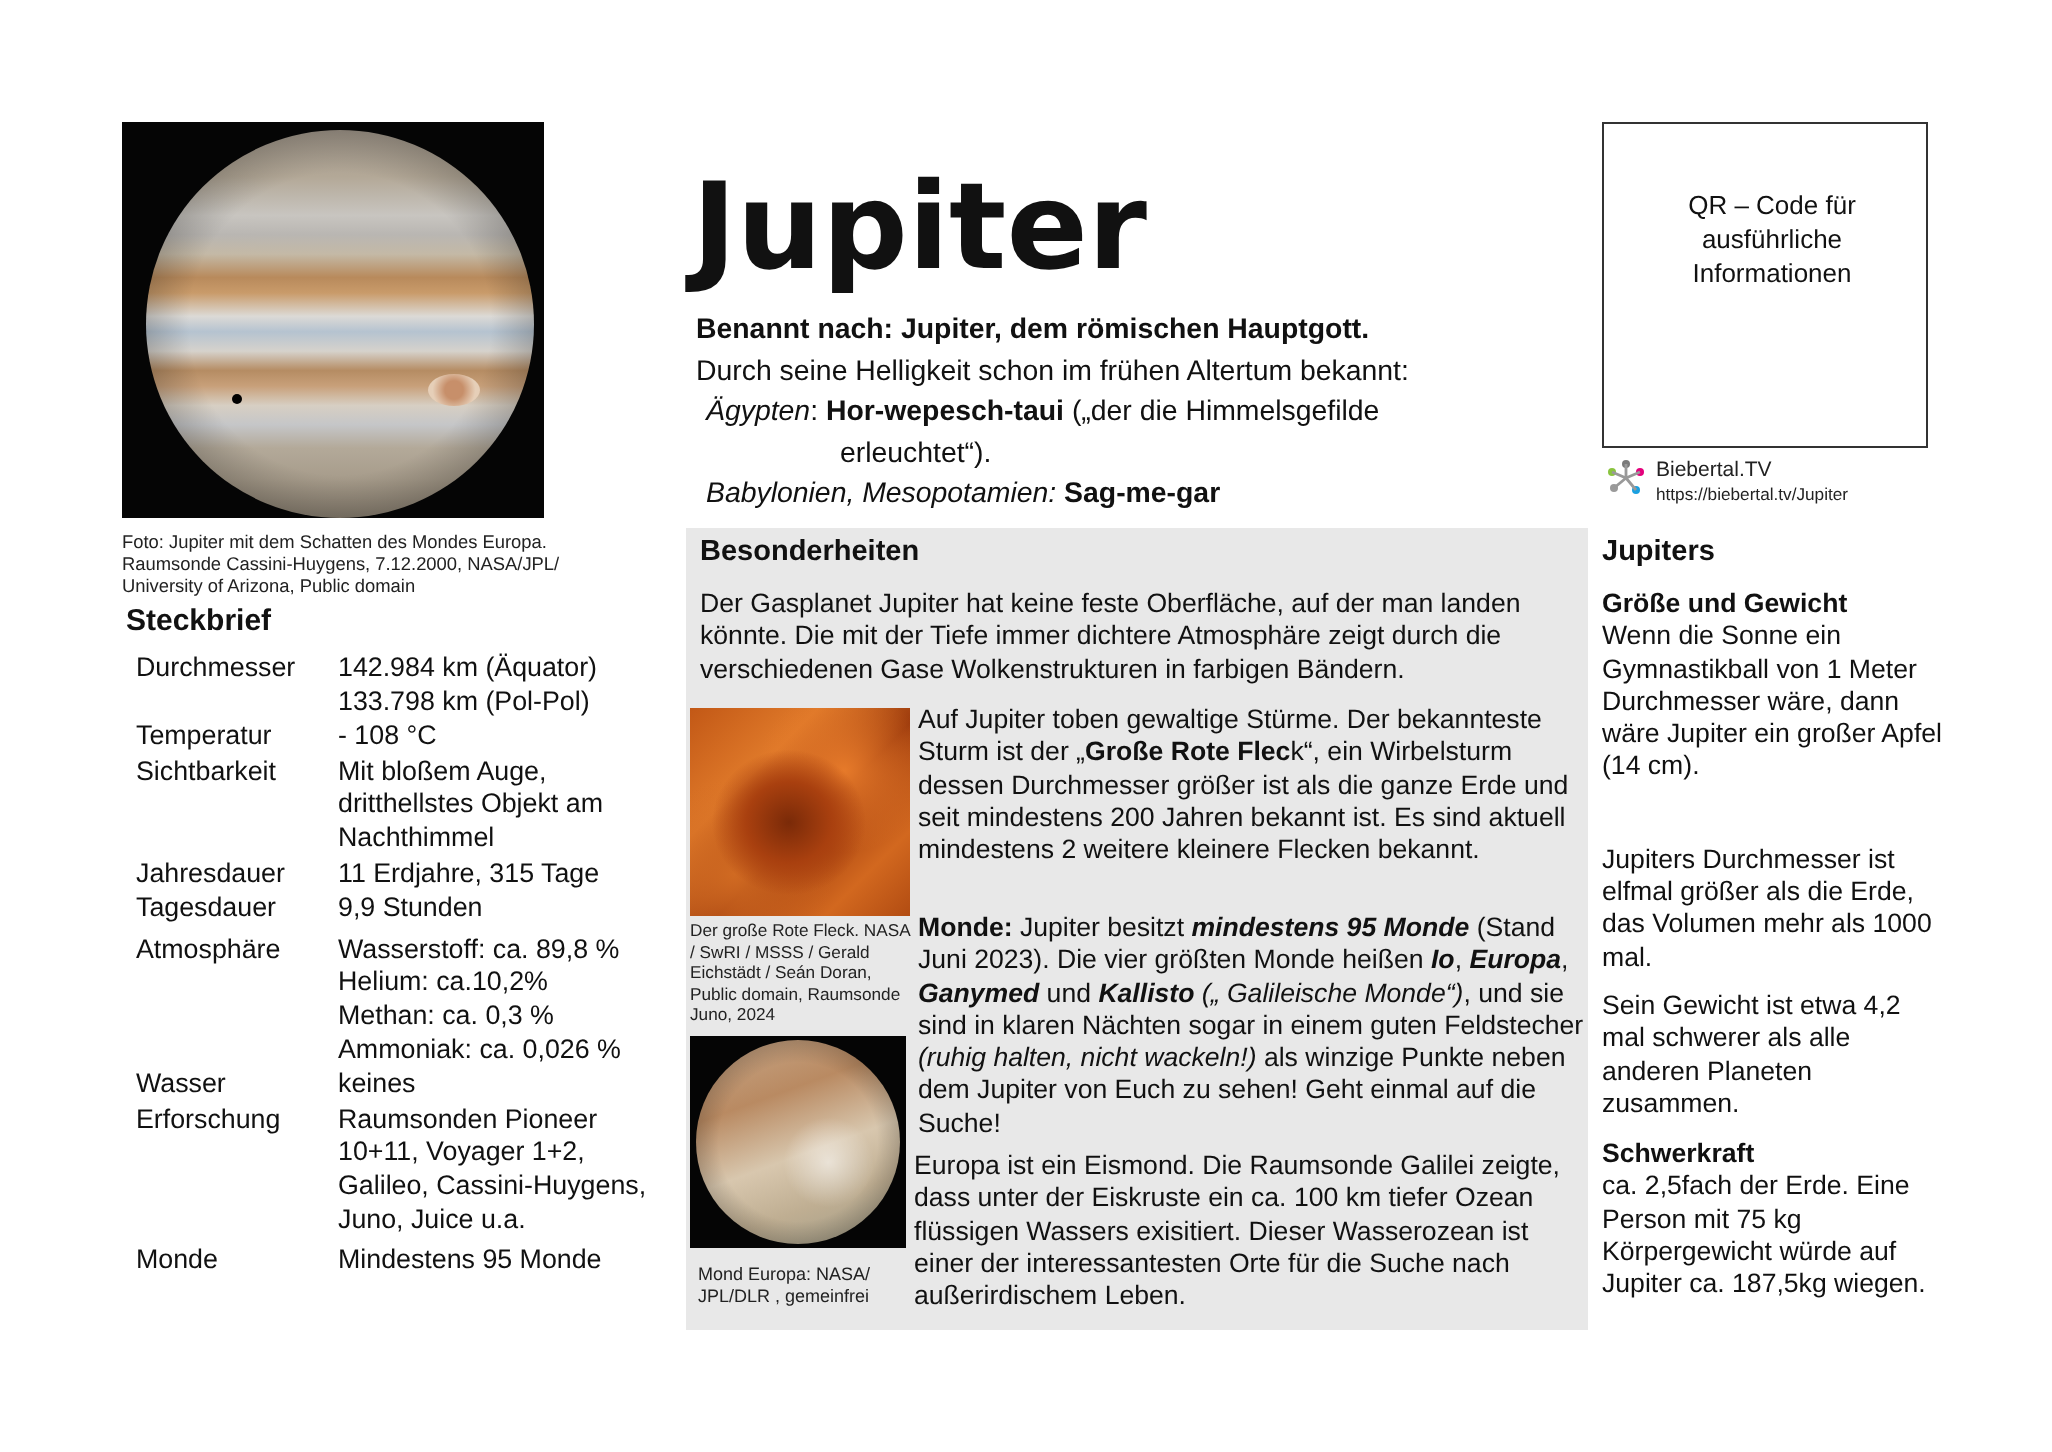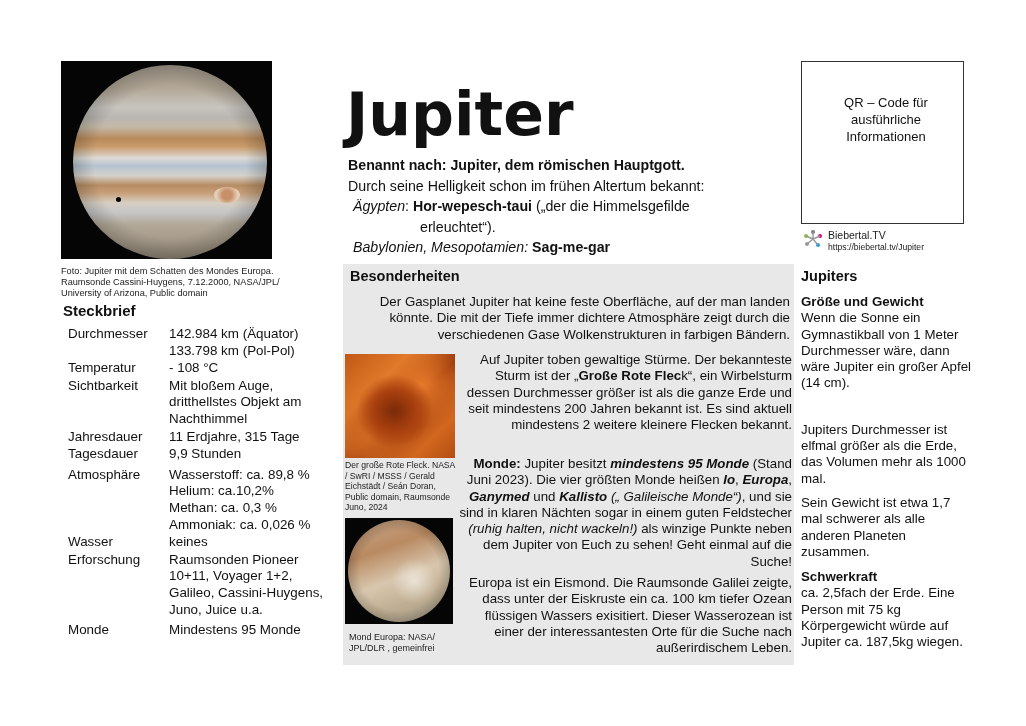--- a/index.html
+++ b/index.html
@@ -28,21 +28,21 @@
   
   #page-title{left:346px;top:74px;font-family:"DejaVu Sans",sans-serif;font-weight:bold;font-size:60px;letter-spacing:0px;line-height:80px;}
   #intro{left:348px;top:155px;width:440px;font-family:"Liberation Sans",sans-serif;font-size:14.2px;line-height:20.5px;}
   #intro .b{font-weight:bold;}
   #intro .i{font-style:italic;text-align:right;}
   #intro .indent{padding-left:5px;}
   #intro .indent2{padding-left:72px;}
   
   #besonderheiten{left:343px;top:264px;width:451px;height:401px;background:#e8e8e8;}
   #bes-title{left:350px;top:268px;font-family:"Liberation Sans",sans-serif;font-weight:bold;font-size:14.5px;}
-  .body-text{font-family:"Liberation Sans",sans-serif;font-size:13.3px;line-height:16.3px;color:#111;text-align:right;}
+  .body-text{font-family:"Liberation Sans",sans-serif;font-size:13.3px;line-height:16.3px;color:#111;}
   #bes-p1{left:350px;top:294px;width:440px;}
   #grs-photo{left:345px;top:354px;width:110px;height:104px;overflow:hidden;
     background:
       radial-gradient(ellipse at 45% 55%, #7a2a08 0%, #a9400f 25%, rgba(0,0,0,0) 45%),
       radial-gradient(ellipse at 70% 30%, #e67a2a 0%, rgba(0,0,0,0) 40%),
       radial-gradient(ellipse at 20% 80%, #d06a22 0%, rgba(0,0,0,0) 40%),
       linear-gradient(135deg,#c25816,#e07a2a 30%,#9c3a0c 55%,#d2681f 80%,#b24c12);}
   #grs-caption{left:345px;top:460px;width:110px;font-size:8.6px;line-height:10.5px;}
   #bes-p2{left:459px;top:352px;width:333px;}
   #bes-p3{left:459px;top:456px;width:333px;}
@@ -164,16 +164,16 @@
   <path d="M10 10 L3 7 M10 10 L17 7 M10 10 L4 15 M10 10 L15 16 M10 10 L10 3" stroke="#999" stroke-width="1.4"></path>
 </svg>
 <div id="logo-name" class="abs">Biebertal.TV</div>
 <div id="logo-url" class="abs">https://biebertal.tv/Jupiter</div>
 
 <div id="verg-title" class="abs">Jupiters</div>
 <div id="verg" class="abs">
   <p class="h">Größe und Gewicht</p>
   <p>Wenn die Sonne ein Gymnastikball von 1 Meter Durchmesser wäre, dann wäre Jupiter ein großer Apfel (14 cm).</p>
   <p style="margin-top:30px">Jupiters Durchmesser ist elfmal größer als die Erde, das Volumen mehr als 1000 mal.</p>
-  <p style="margin-top:8px">Sein Gewicht ist etwa 1,7 mal schwerer als alle anderen Planeten zusammen.</p>
+  <p style="margin-top:8px">Sein Gewicht ist etwa 4,2 mal schwerer als alle anderen Planeten zusammen.</p>
   <p class="h" style="margin-top:9px">Schwerkraft</p>
   <p>ca. 2,5fach der Erde. Eine Person mit 75 kg Körpergewicht würde auf Jupiter ca. 187,5kg wiegen.</p>
 </div>
 
 </body></html>

